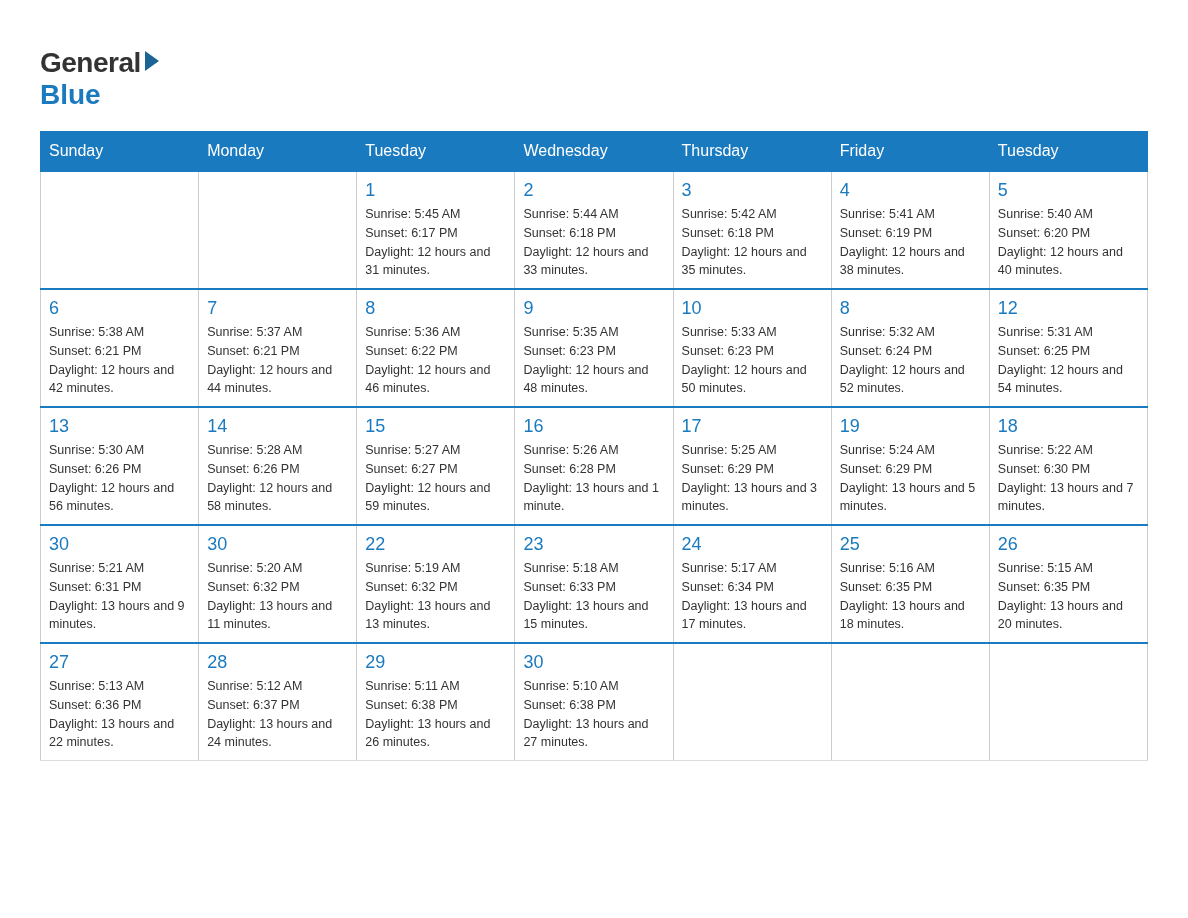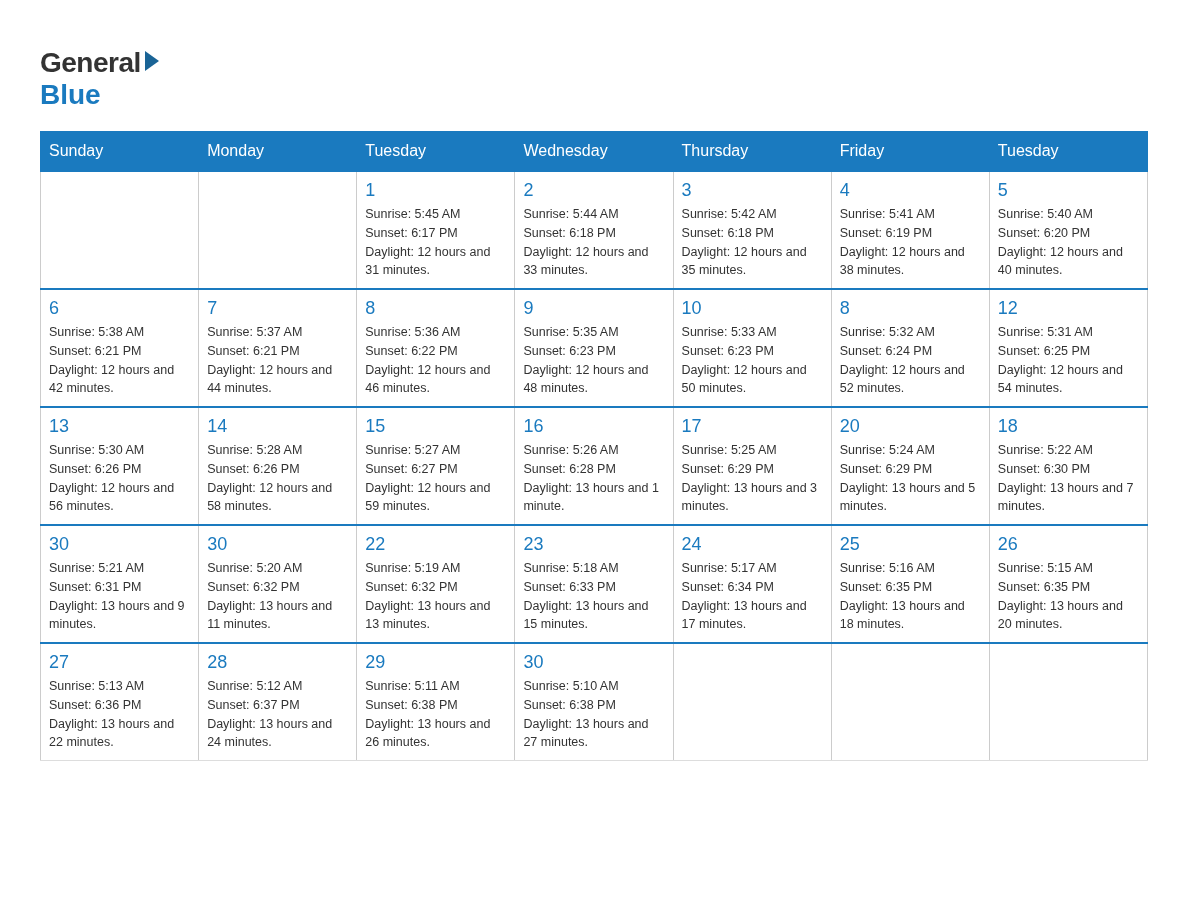--- a/index.html
+++ b/index.html
@@ -194,21 +194,21 @@
         </td>
         <td>
           <span class="day-number">16</span>
           <div class="day-info">Sunrise: 5:26 AM<br>Sunset: 6:28 PM<br>Daylight: 13 hours and 1 minute.</div>
         </td>
         <td>
           <span class="day-number">17</span>
           <div class="day-info">Sunrise: 5:25 AM<br>Sunset: 6:29 PM<br>Daylight: 13 hours and 3 minutes.</div>
         </td>
         <td>
-          <span class="day-number">20</span>
+          <span class="day-number">19</span>
           <div class="day-info">Sunrise: 5:24 AM<br>Sunset: 6:29 PM<br>Daylight: 13 hours and 5 minutes.</div>
         </td>
         <td>
           <span class="day-number">18</span>
           <div class="day-info">Sunrise: 5:22 AM<br>Sunset: 6:30 PM<br>Daylight: 13 hours and 7 minutes.</div>
         </td>
       </tr>
       <tr>
         <td>
           <span class="day-number">30</span>

